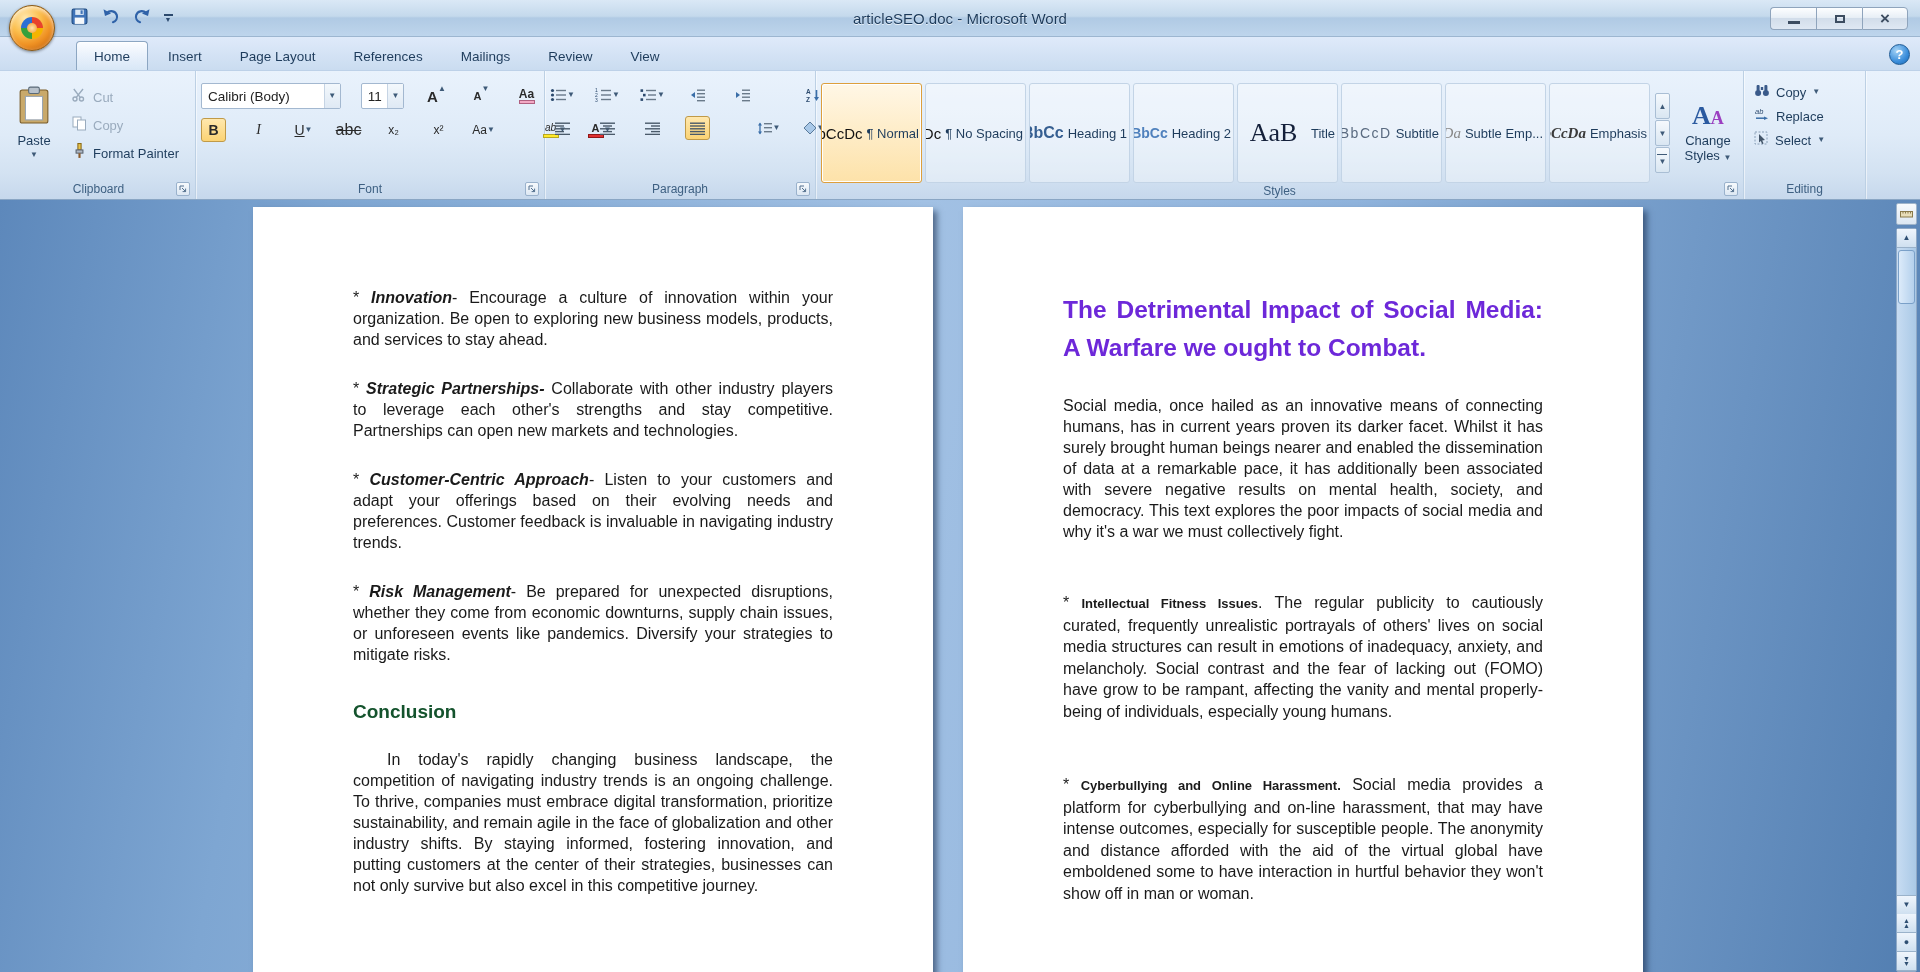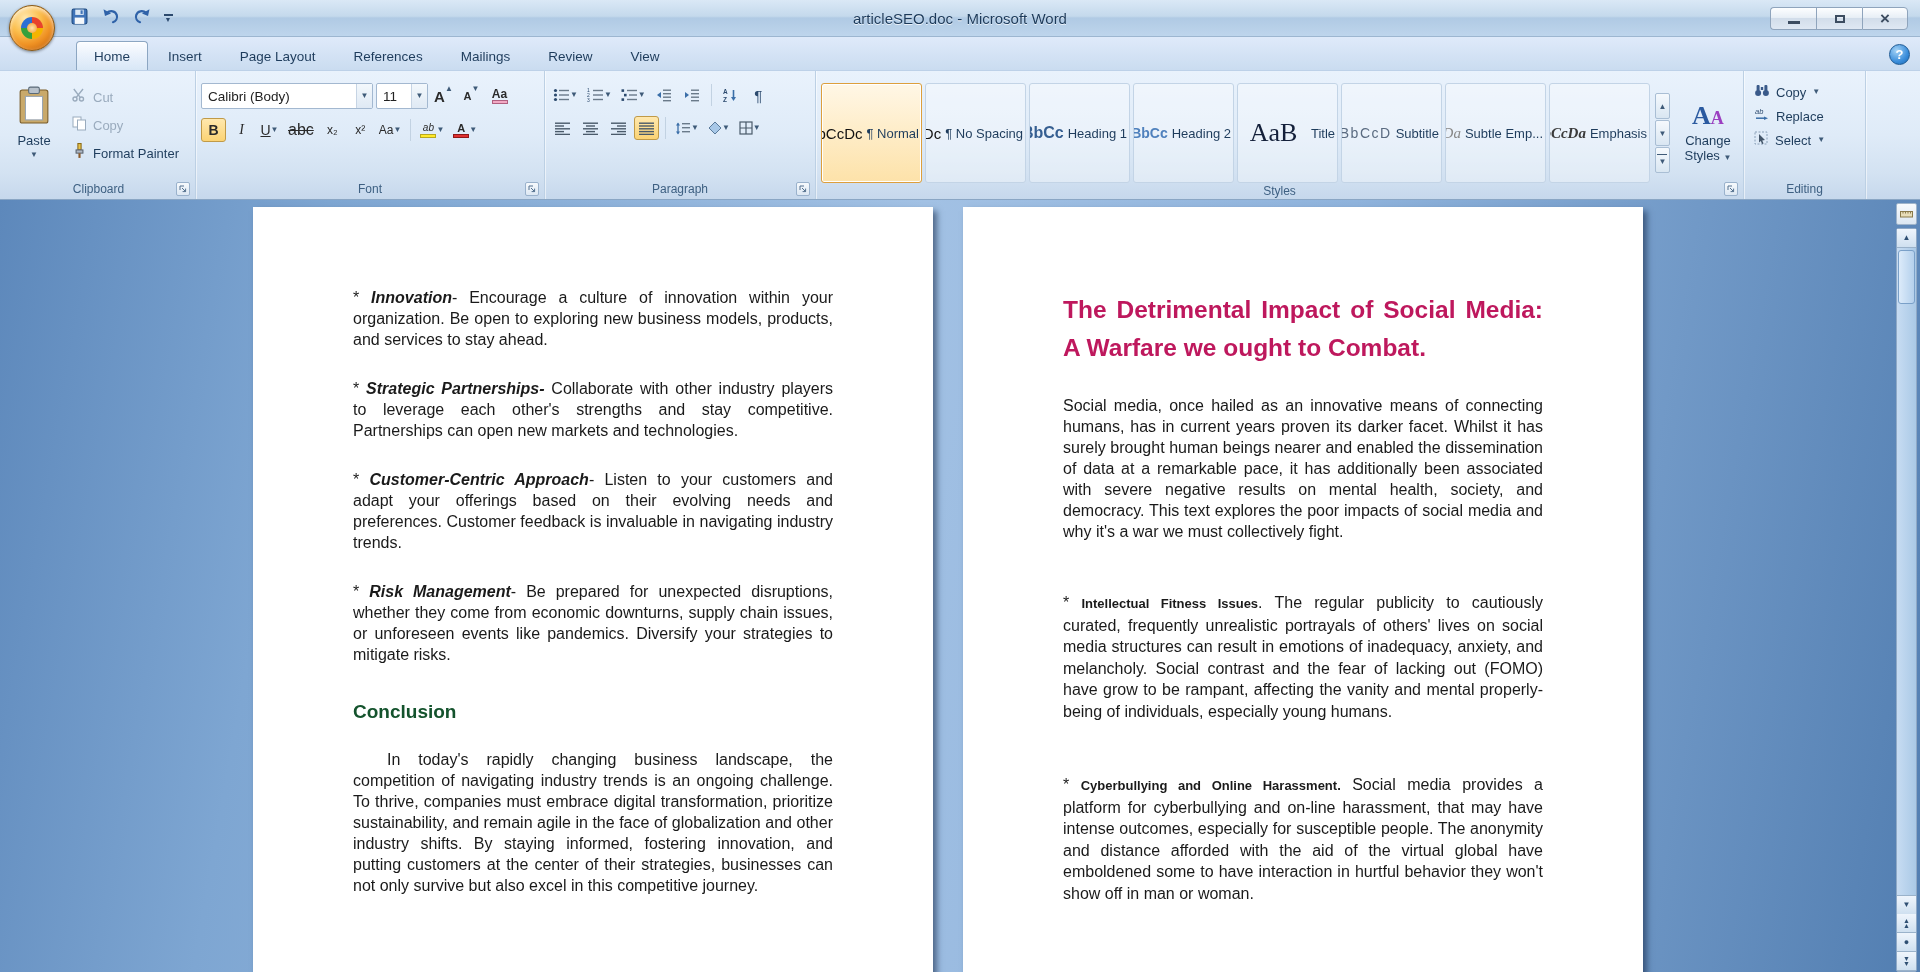--- a/index.html
+++ b/index.html
@@ -52,21 +52,21 @@
 
   
   .paste-btn{width:60px;display:flex;flex-direction:column;align-items:center;gap:3px;padding-top:2px;border:1px solid transparent;border-radius:3px;cursor:pointer;}
   .clip-col{display:flex;flex-direction:column;gap:4px;padding:2px 2px 0 4px;}
   .cmd{display:flex;align-items:center;gap:6px;height:24px;padding:0 4px;border-radius:3px;cursor:pointer;}
   .cmd.disabled{color:#9aabbd;cursor:default;}
   .cmd.disabled .cmd-label{color:#9aabbd;}
 
   
   .vcol{display:flex;flex-direction:column;gap:9px;width:100%;}
-  .frow{display:flex;align-items:center;gap:3px;padding:0 3px;}
+  .frow{display:flex;align-items:center;gap:20px;padding:0 3px;}
   .combo{height:26px;background:#fff;border:1px solid #a3b8d0;border-radius:2px;display:flex;align-items:center;font-size:13.5px;padding-left:6px;color:#222;cursor:pointer;}
   .combo .dbox{margin-left:auto;width:16px;height:100%;display:flex;align-items:center;justify-content:center;border-left:1px solid #c6d4e4;background:linear-gradient(#f3f8fc,#dfe9f4);}
   .tbtn{min-width:25px;height:24px;display:flex;align-items:center;justify-content:center;border:1px solid transparent;border-radius:3px;font-size:14px;color:#2a2a2a;cursor:pointer;padding:0 2px;}
   .tbtn.active{background:linear-gradient(#ffe8ae,#fbd374);border-color:#c09a48;}
   .bold-l{font-weight:bold;}
   .ital-l{font-style:italic;font-family:"Liberation Serif",serif;}
   .und-l{text-decoration:underline;}
   .strike-l{text-decoration:line-through;font-size:16px;}
   .twoline{display:flex;flex-direction:column;align-items:center;line-height:10px;}
   .clrbar{width:16px;height:4px;margin-top:1px;border:1px solid rgba(0,0,0,.25);}
@@ -106,21 +106,21 @@
   .docarea{position:relative;height:772px;overflow:hidden;
     background:linear-gradient(100deg,#5d88bb 0%,#7ea6d2 16%,#a2c1e4 45%,#8fb3dc 66%,#527eb1 100%);}
   .page{position:absolute;top:7px;width:680px;height:1000px;background:#fff;
     box-shadow:4px 4px 6px rgba(15,35,65,.55);color:#1a1a1a;}
   .page-left{left:253px;padding:80px 100px 0;}
   .page-right{left:963px;padding:84px 100px 0;}
   .bp{font-size:16px;line-height:21px;text-align:justify;margin-bottom:28px;}
   .lead-bi{font-weight:bold;font-style:italic;}
   .h-conclusion{font-size:19px;font-weight:bold;color:#14532d;margin:36px 0 26px;}
   .concl{text-indent:34px;margin-bottom:0;}
-  .rtitle{font-size:24.5px;font-weight:bold;line-height:38px;text-align:justify;color:#be185d;margin-bottom:28px;}
+  .rtitle{font-size:24.5px;font-weight:bold;line-height:38px;text-align:justify;color:#6d28d9;margin-bottom:28px;}
   .intro{font-size:16px;line-height:21px;text-align:justify;margin-bottom:50px;}
   .rsec{font-size:16px;line-height:21.5px;text-align:justify;margin-bottom:52px;}
   .lead-b{font-weight:bold;font-size:13px;}
 
   
   .scrollcol{position:absolute;right:3px;top:3px;bottom:0;width:21px;display:flex;flex-direction:column;}
   .ruler-toggle{height:22px;margin-bottom:3px;background:linear-gradient(#f7fafd,#dce7f2);border:1px solid #9fb4ca;border-radius:2px;
     display:flex;align-items:center;justify-content:center;cursor:pointer;}
   .vscroll{flex:1;display:flex;flex-direction:column;background:linear-gradient(90deg,#c7dcf2,#aac9e6);border:1px solid #8fa9c6;border-radius:2px;}
   .sbtn{height:19px;background:linear-gradient(#eff5fc,#cfe0f0);border-bottom:1px solid #9ab2ca;

